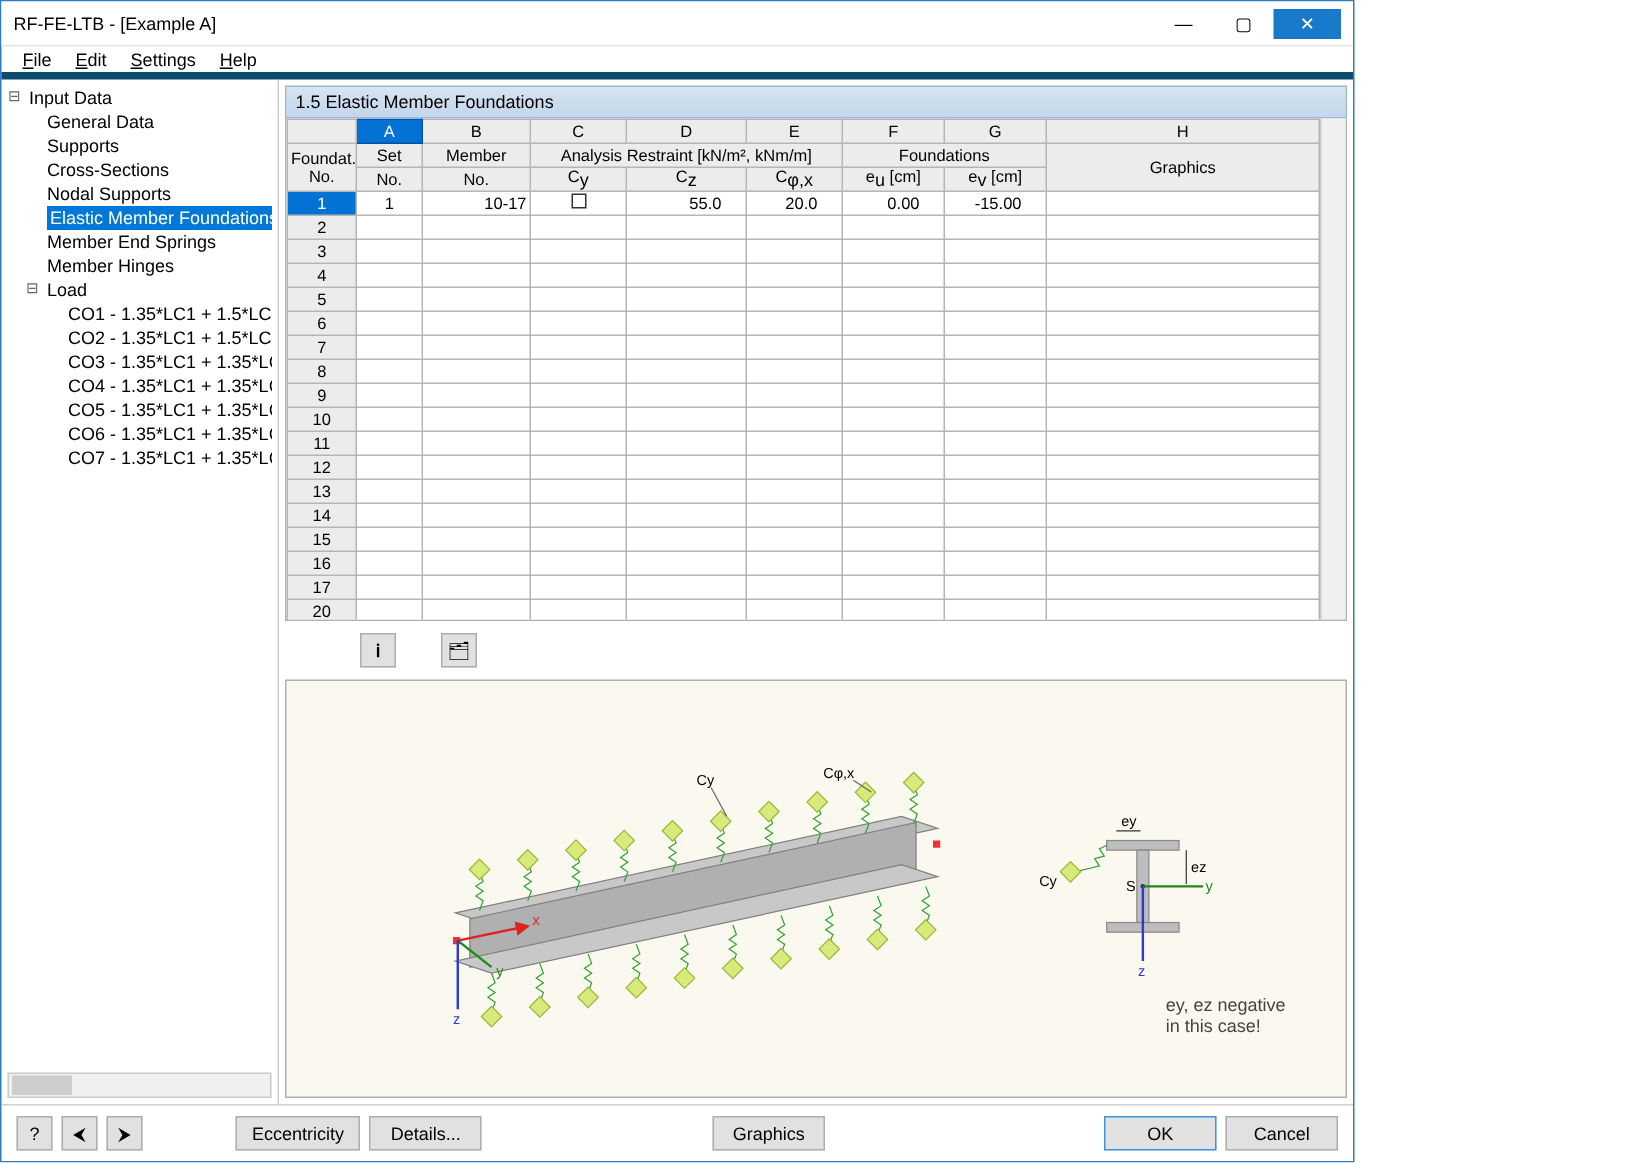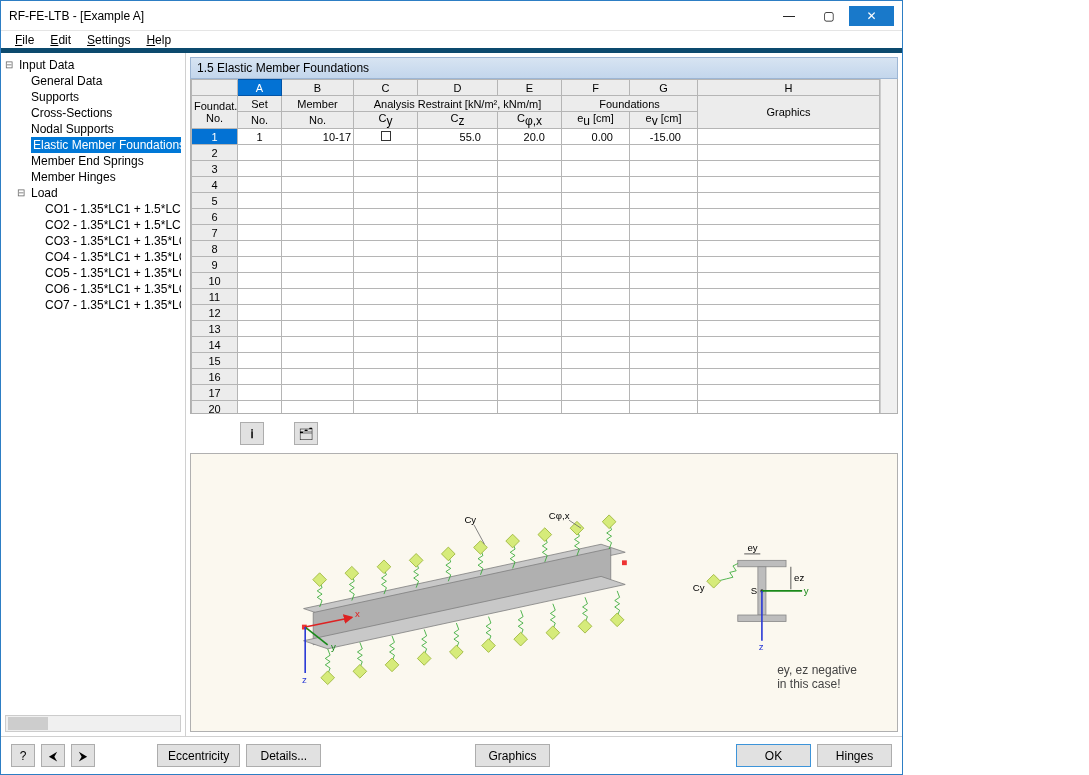--- a/index.html
+++ b/index.html
@@ -464,15 +464,15 @@
   <div class="footer">
     <span class="btn small">?</span>
     <span class="btn small">⮜</span>
     <span class="btn small">⮞</span>
     <span style="width:50px"></span>
     <span class="btn">Eccentricity</span>
     <span class="btn">Details...</span>
     <span class="spacer"></span>
     <span class="btn" style="margin-right:180px">Graphics</span>
     <span class="btn primary">OK</span>
-    <span class="btn">Hinges</span>
+    <span class="btn">Cancel</span>
   </div>
 </div>
 
 </body></html>

